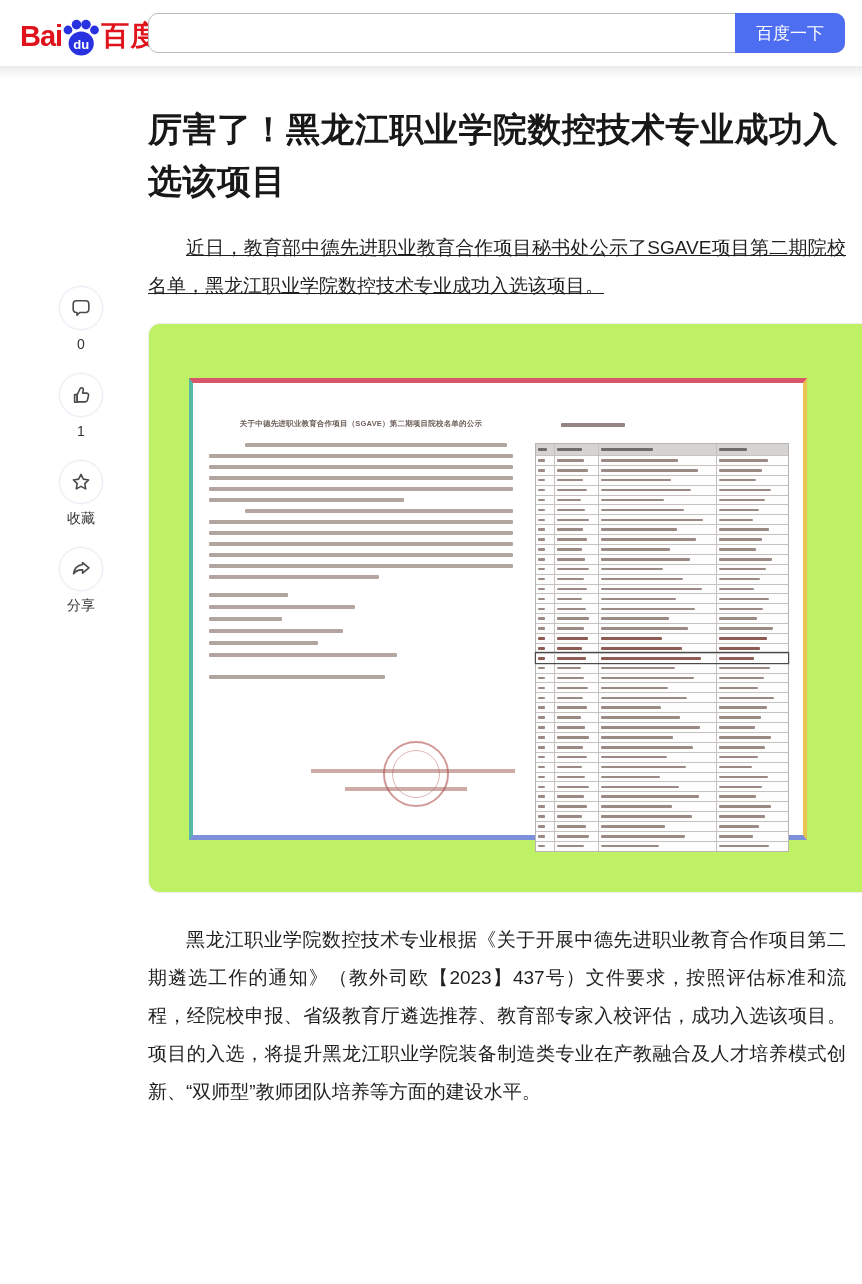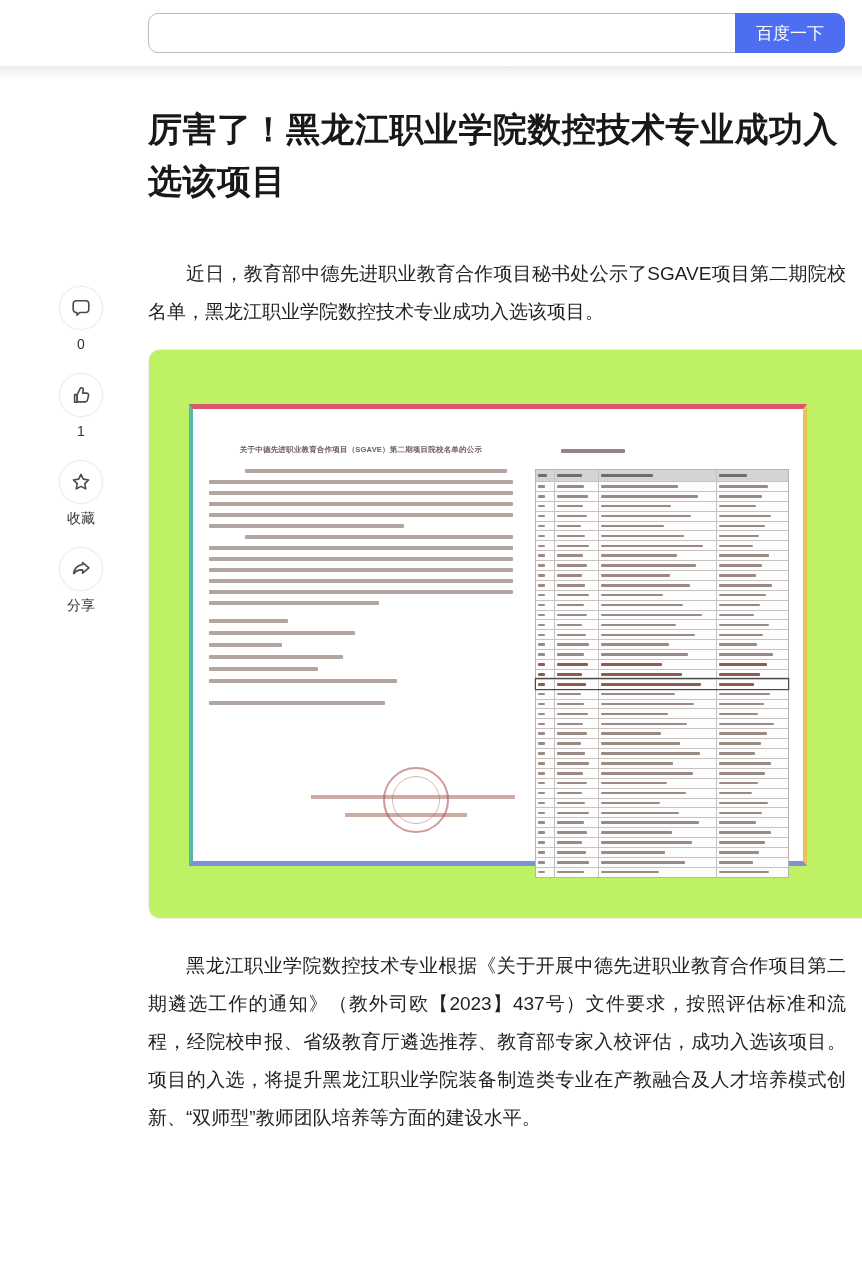--- a/index.html
+++ b/index.html
@@ -36,21 +36,21 @@
   .act .lbl{margin-top:6px;font-size:14px;color:#333;line-height:16px;}
   .act svg{stroke:#4a4a4a;fill:none;stroke-width:1.6;stroke-linejoin:round;stroke-linecap:round;}
   
   .main{position:absolute;left:148px;top:79px;width:698px;}
   h1.title{margin:24px 0 0;font-size:34px;line-height:52px;color:#181818;font-weight:bold;letter-spacing:.5px;}
   .byline{margin-top:17px;font-size:14px;display:flex;align-items:center;}
   .byline .author{color:#4d4d4d;}
   .byline .date{color:#9e9e9e;margin-left:19px;}
   .byline .loc{color:#9e9e9e;margin-left:13px;}
   p.para{margin:0;margin-top:28px;font-size:19px;line-height:38px;color:#1f1f1f;text-indent:2em;text-align:justify;}
-  p.para.first{margin-top:48px;}
+  p.para.first{margin-top:22px;text-decoration:underline;}
   
   figure.photo{margin:18px 0 14px;width:780px;height:570px;position:relative;
     border:1px solid #efeeee;border-radius:12px;background:#bef264;box-sizing:border-box;overflow:hidden;cursor:pointer;}
   .frame{position:absolute;left:40px;top:54px;width:618px;height:462px;background:#fff;box-sizing:border-box;
     border-top:5px solid #d9566c;border-left:4px solid #57b8a5;border-right:4px solid #e9c455;border-bottom:5px solid #7d90dc;}
   .letter{position:absolute;left:16px;top:36px;width:304px;filter:blur(.4px);}
   .letter .ltitle{font-size:7.5px;font-weight:bold;color:#6e5f5b;text-align:center;line-height:10px;letter-spacing:.2px;}
   .lbody{margin-top:14px;opacity:.85;}
   .bl{height:4px;background:#a5968f;margin:0 0 7px;border-radius:1px;}
   .seal{position:absolute;left:190px;top:358px;width:66px;height:66px;border:2.5px solid rgba(170,70,70,.55);
@@ -69,20 +69,32 @@
   .tc.c1{width:18px;}.tc.c2{width:44px;}.tc.c3{width:118px;}.tc.c4{flex:1;}
   .mb{height:2.5px;background:#9a8a83;border-radius:1px;}
   .trow.head .mb{background:#6d6d6d;height:3px;}
   .trow.hl{box-shadow:0 0 0 1.2px #4a4a4a;z-index:1;}
   .trow.red .mb{background:#8f5c54;}
 </style>
 </head>
 <body>
 
 <div class="hdr">
+  <div class="logo">
+    <span class="bai">Bai</span>
+    <svg class="paw" viewBox="0 0 44 40">
+      <circle cx="9" cy="12" r="4.4" fill="#2932e1"></circle>
+      <circle cx="17.5" cy="6.6" r="4.8" fill="#2932e1"></circle>
+      <circle cx="27" cy="6.6" r="4.8" fill="#2932e1"></circle>
+      <circle cx="35.5" cy="12" r="4.4" fill="#2932e1"></circle>
+      <ellipse cx="22.2" cy="25.5" rx="12.6" ry="12" fill="#2932e1"></ellipse>
+      <text x="22.2" y="30.5" text-anchor="middle" font-size="13" font-weight="bold" fill="#ffffff" font-family="Liberation Sans, sans-serif">du</text>
+    </svg>
+    <span class="cn">百度</span>
+  </div>
   <div class="searchbar">
     <input type="text" value="" style="">
     <button>百度一下</button>
   </div>
 </div>
 <div class="hdr-shadow"></div>
 
 <div class="actions">
   <div class="act">
     <div class="cir">

